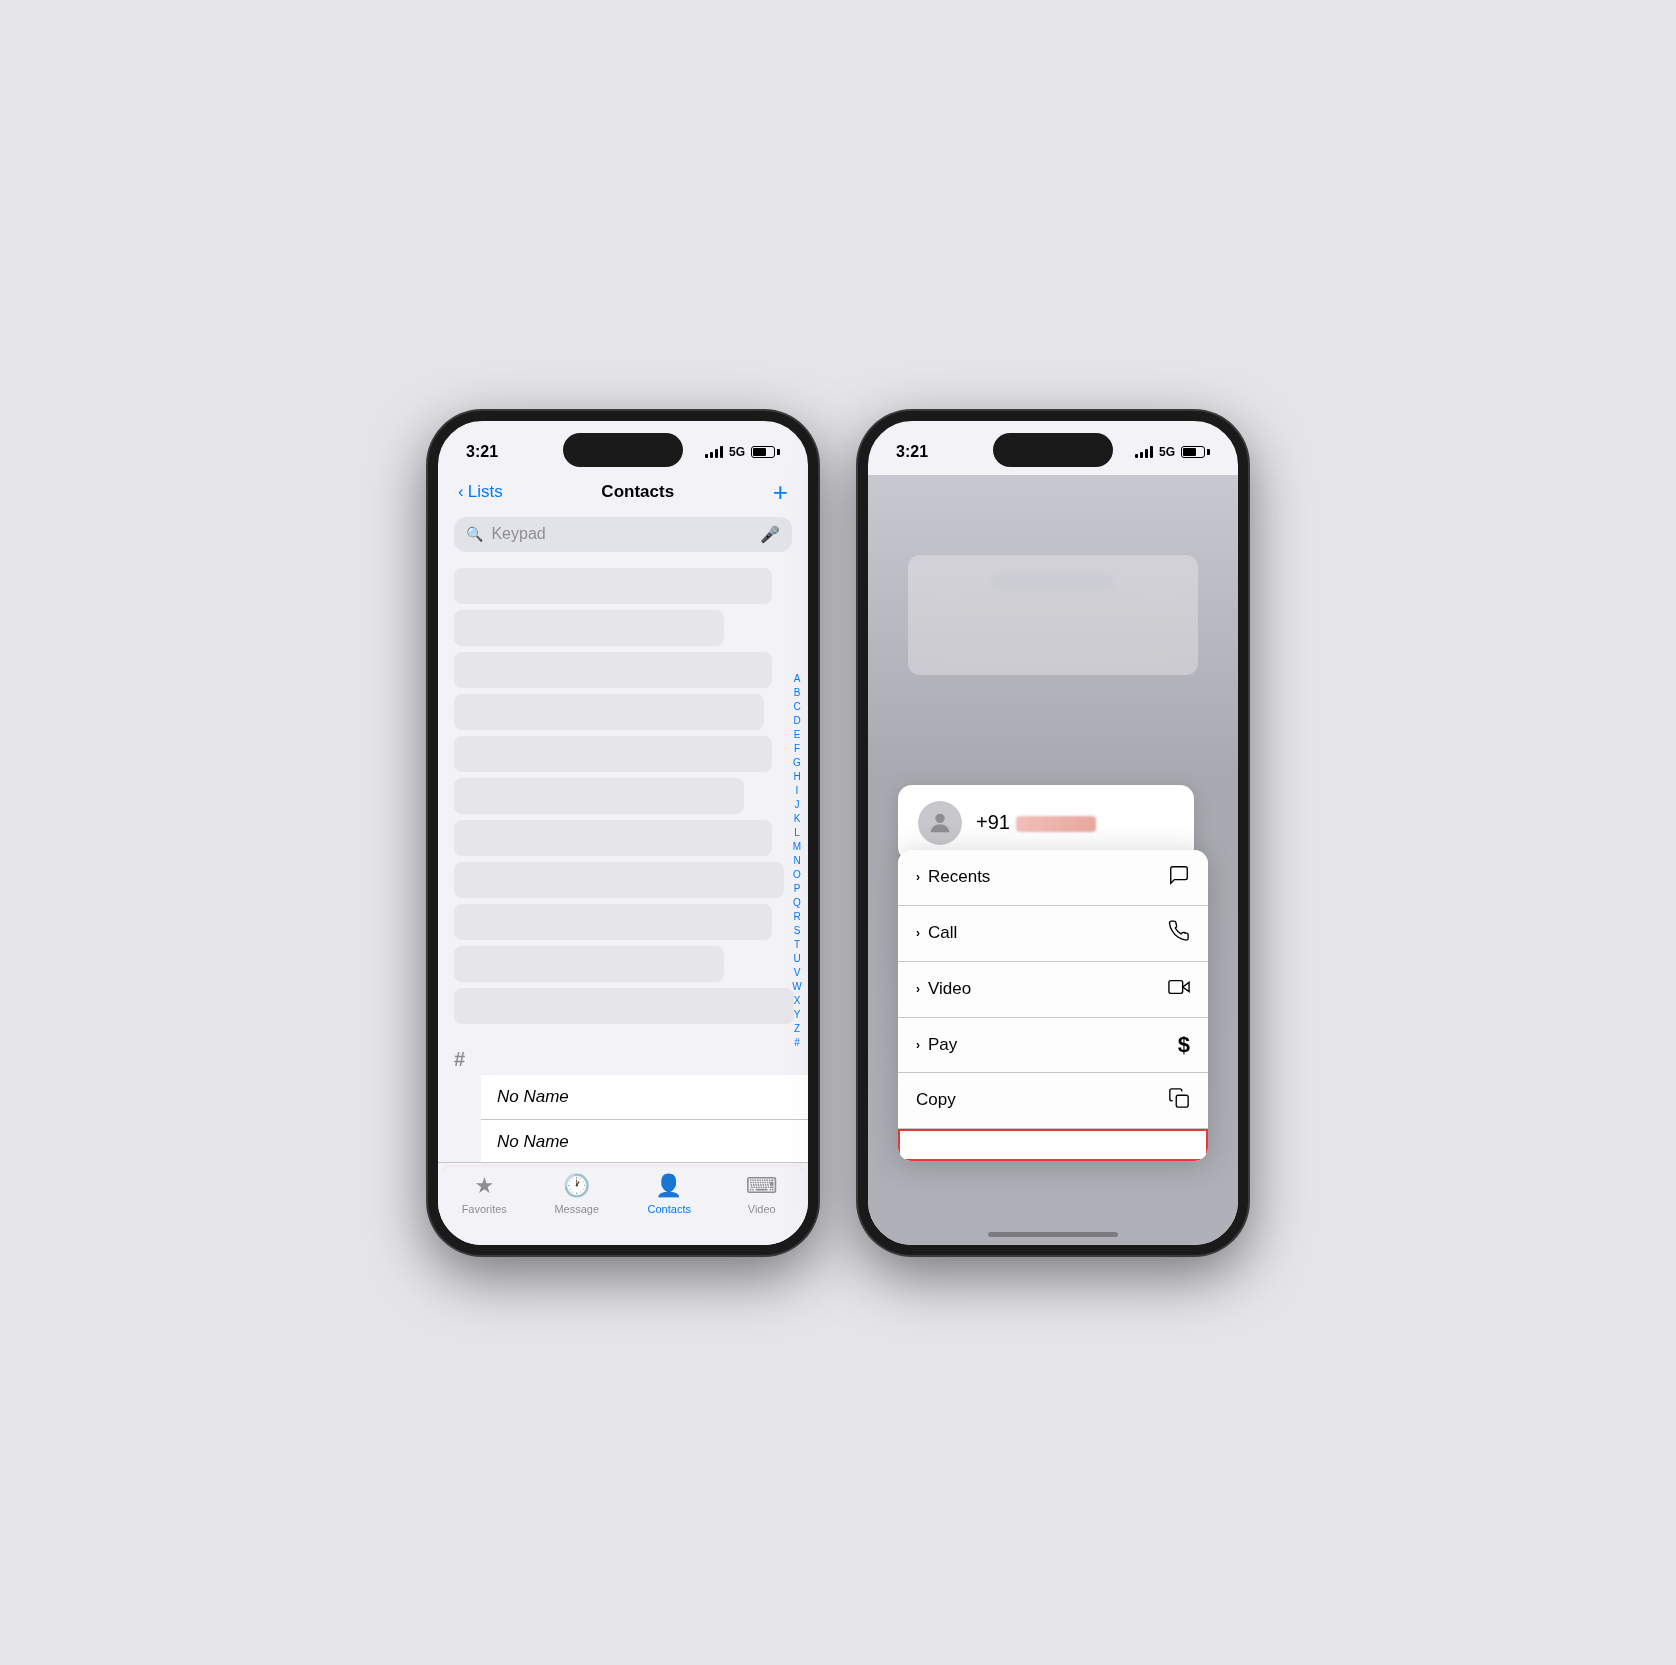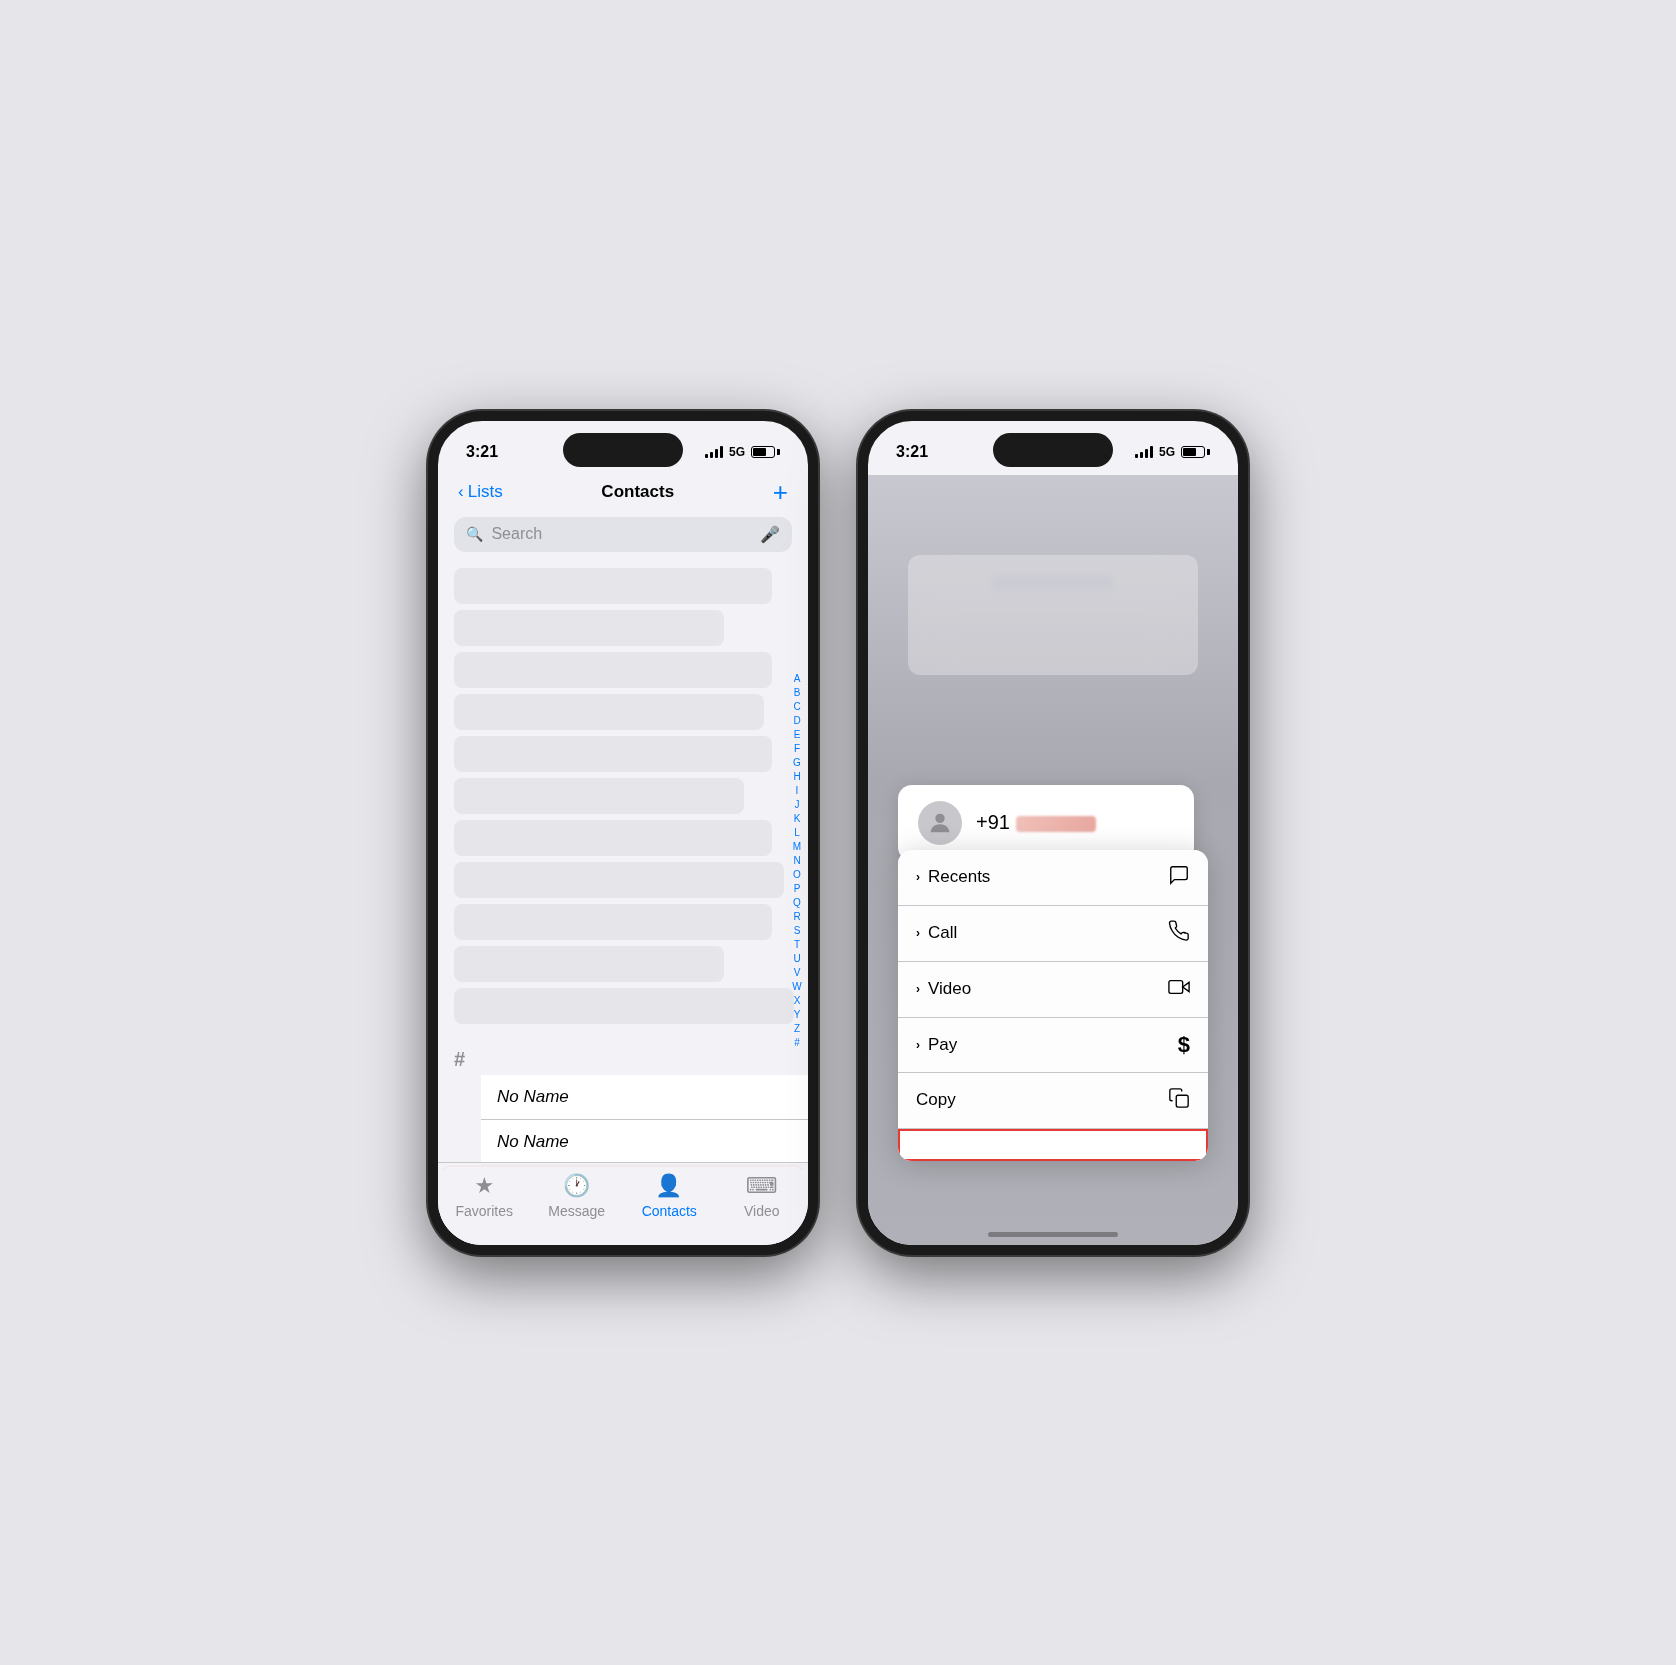--- a/index.html
+++ b/index.html
@@ -264,21 +264,21 @@
       flex: 1;
     }
     .tab-icon {
       font-size: 22px;
       color: #8e8e93;
     }
     .tab-icon.active {
       color: #007aff;
     }
     .tab-label {
-      font-size: 14px;
+      font-size: 11px;
       color: #8e8e93;
     }
     .tab-label.active {
       color: #007aff;
     }
 
     .blurred-bg {
       width: 100%;
       height: 100%;
       background: linear-gradient(180deg, #c8c8d0 0%, #a8a8b0 40%, #b0b0b8 100%);
@@ -445,21 +445,21 @@
       <div class="nav-back">
         <span>‹</span>
         <span>Lists</span>
       </div>
       <span class="nav-title">Contacts</span>
       <span class="nav-add">+</span>
     </div>
 
     <div class="search-bar">
       <span class="search-icon-inner">🔍</span>
-      <span class="search-placeholder">Search</span>
+      <span class="search-placeholder">Keypad</span>
       <span class="mic-icon">🎤</span>
     </div>
 
     <div class="contact-list">
 
       <div class="skeleton-group">
         <div class="skeleton-row wide" style="margin-top:8px; height:36px;"></div>
         <div class="skeleton-row wide" style="margin-top:6px; height:36px; width: calc(100% - 100px);"></div>
         <div class="skeleton-row wide" style="margin-top:6px; height:36px;"></div>
         <div class="skeleton-row wide" style="margin-top:6px; height:36px; width: calc(100% - 60px);"></div>

